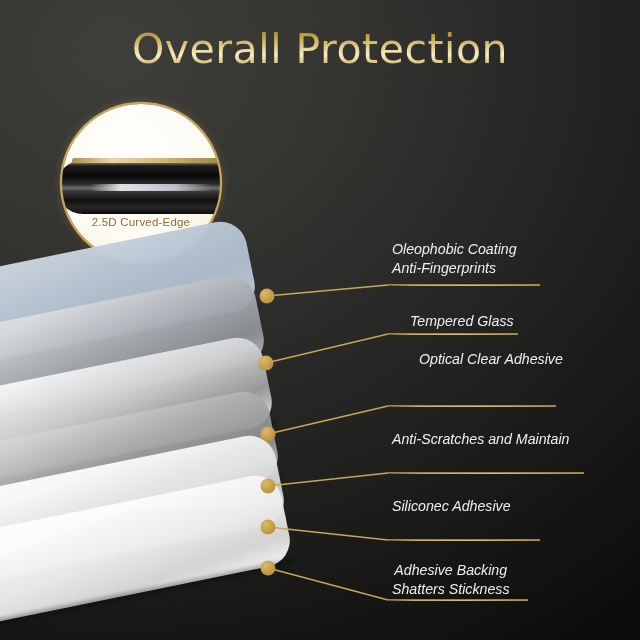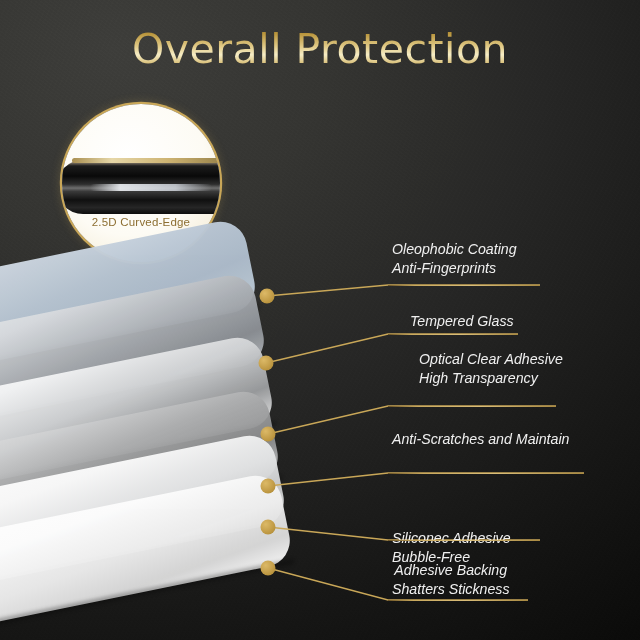--- a/index.html
+++ b/index.html
@@ -150,32 +150,30 @@
       </div>
       <div class="ul" style="left: 388px; top: 285px; width: 152px;"></div>
       <div class="dot" style="left: 266px; top: 363px;"></div>
       <div class="label" style="left: 378px; top: 312px; margin-left: 32px;">
         <span class="ln">Tempered Glass</span>
       </div>
       <div class="ul" style="left: 388px; top: 334px; width: 130px;"></div>
       <div class="dot" style="left: 268px; top: 434px;"></div>
       <div class="label" style="left: 392px; top: 350px; margin-left: 27px;">
         <span class="ln">Optical Clear Adhesive</span>
-        <span class="ln">High Transparency</span>
       </div>
       <div class="ul" style="left: 388px; top: 406px; width: 168px;"></div>
       <div class="dot" style="left: 268px; top: 486px;"></div>
       <div class="label" style="left: 392px; top: 430px;">
         <span class="ln">Anti-Scratches and Maintain</span>
       </div>
       <div class="ul" style="left: 388px; top: 473px; width: 196px;"></div>
       <div class="dot" style="left: 268px; top: 527px;"></div>
-      <div class="label" style="left: 392px; top: 497px; margin-top: 32px;">
+      <div class="label" style="left: 392px; top: 497px;">
         <span class="ln">Siliconec Adhesive</span>
-        <span class="ln">Bubble-Free</span>
       </div>
       <div class="ul" style="left: 388px; top: 540px; width: 152px;"></div>
       <div class="dot" style="left: 268px; top: 568px;"></div>
       <div class="label" style="left: 392px; top: 561px; text-align: center;">
         <span class="ln">Adhesive Backing</span>
         <span class="ln">Shatters Stickness</span>
       </div>
       <div class="ul" style="left: 388px; top: 600px; width: 140px;"></div>
     </div>
 

